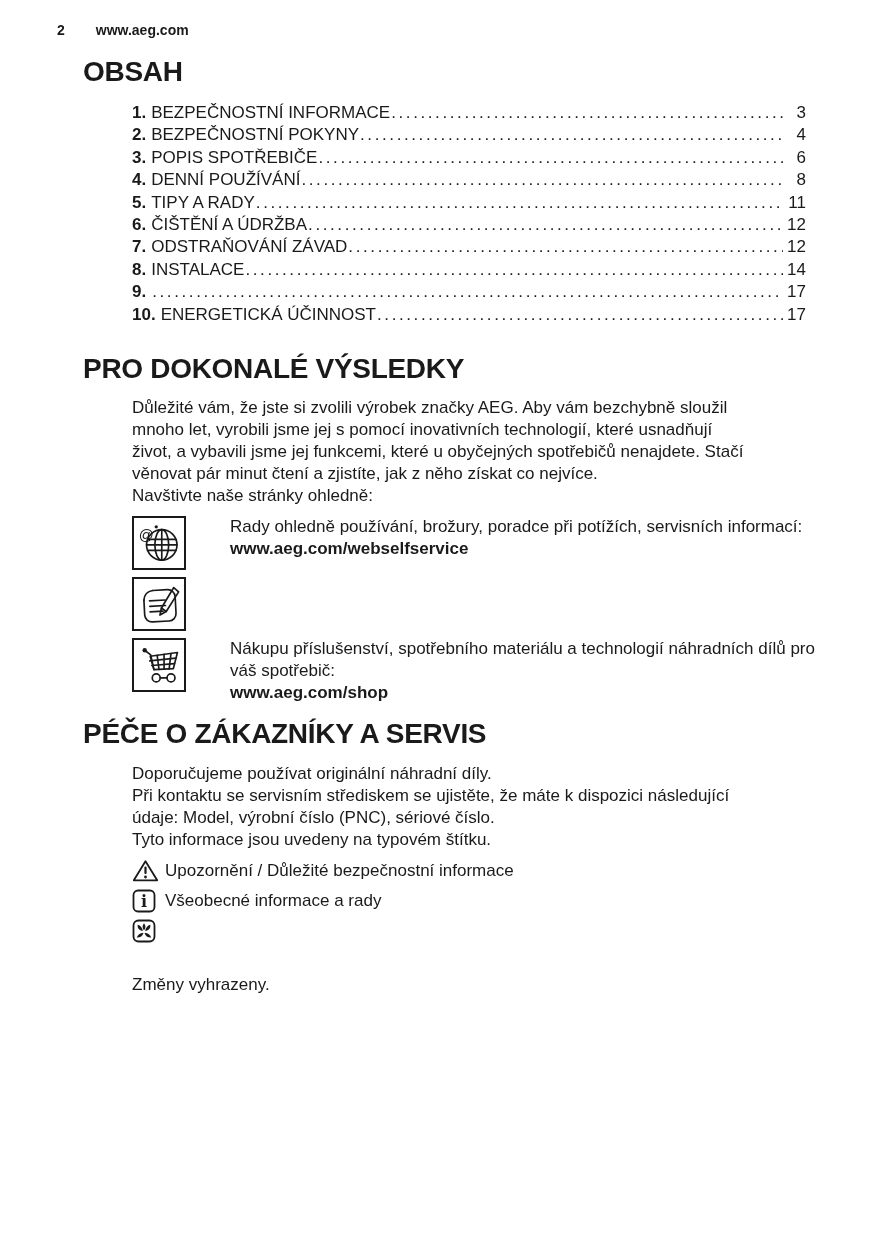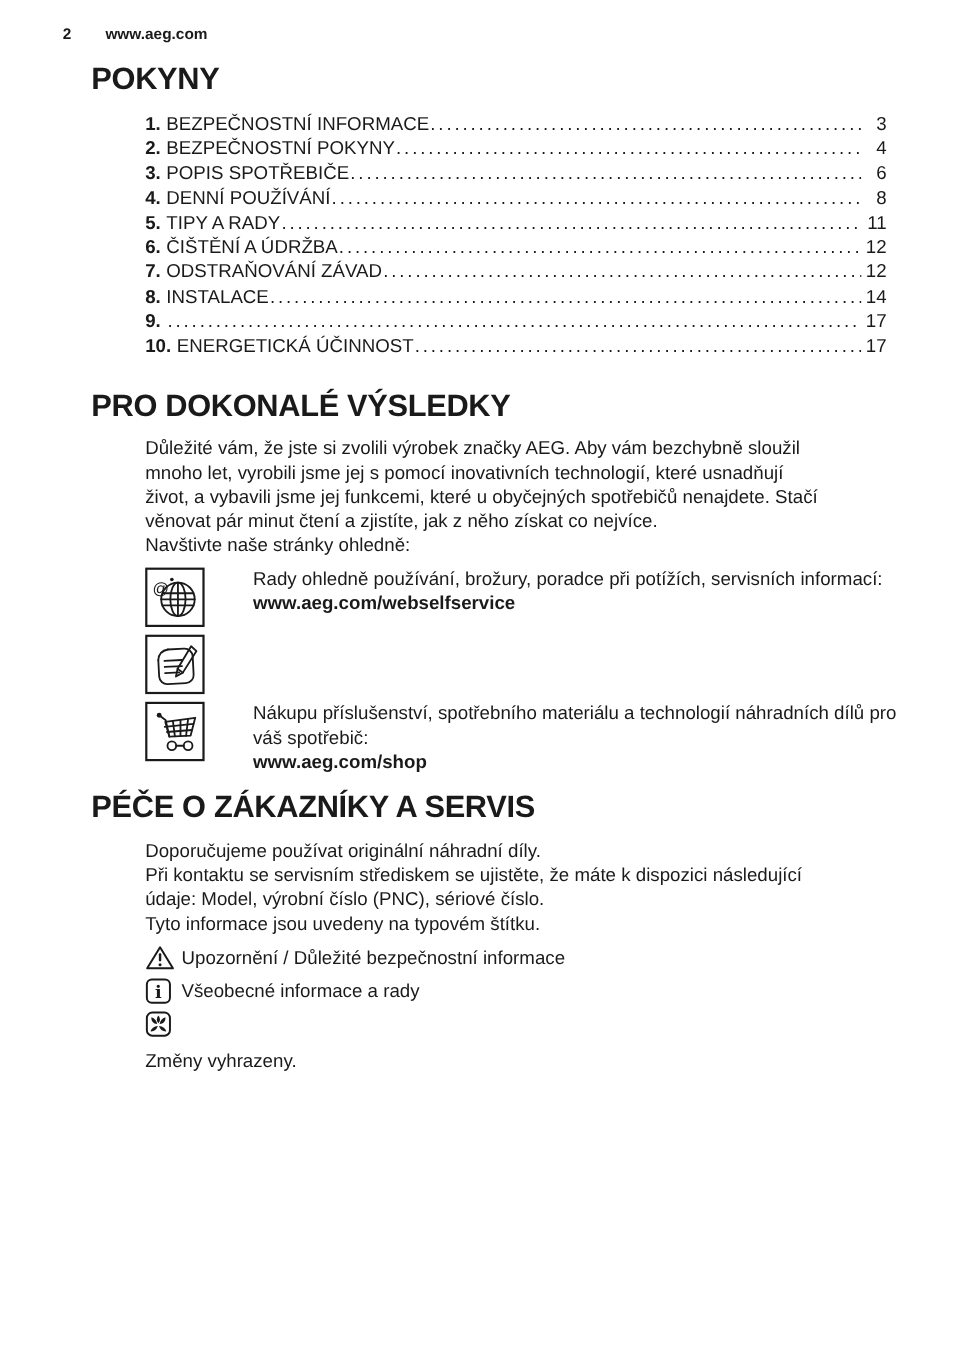--- a/index.html
+++ b/index.html
@@ -49,39 +49,39 @@
   }
   .res-text { margin-left:44px; padding-top:0px; }
   .url { font-weight:bold; }
 
   .care-lines { margin-top:13px; }
   .legend { margin-top:5px; }
   .legend-item { display:flex; align-items:center; height:30px; }
   .legend-icon { flex:0 0 auto; width:27px; display:flex; justify-content:flex-start; }
   .legend-label { margin-left:6px; }
 
-  .footer-note { margin-top:8px; }
+  .footer-note { margin-top:28px; }
 
   svg { display:block; }
   .stroke { fill:none; stroke:#1a1a1a; stroke-width:1.8; stroke-linecap:round; stroke-linejoin:round; }
   .fillb { fill:#1a1a1a; stroke:none; }
 </style>
 </head>
 <body>
 
 <div class="page">
 
   <div class="page-header">
     <span>2</span>
     <span>www.aeg.com</span>
   </div>
 
   <div class="content">
 
-    <h1>POKYNY</h1>
+    <h1>OBSAH</h1>
 
     <div class="toc indent">
       <div class="toc-row">
         <span class="toc-num">1.</span>
           <span class="toc-title">BEZPEČNOSTNÍ INFORMACE</span>
           <span class="dots"></span>
           <span class="toc-page">3</span>
       </div>
       <div class="toc-row">
         <span class="toc-num">2.</span>

